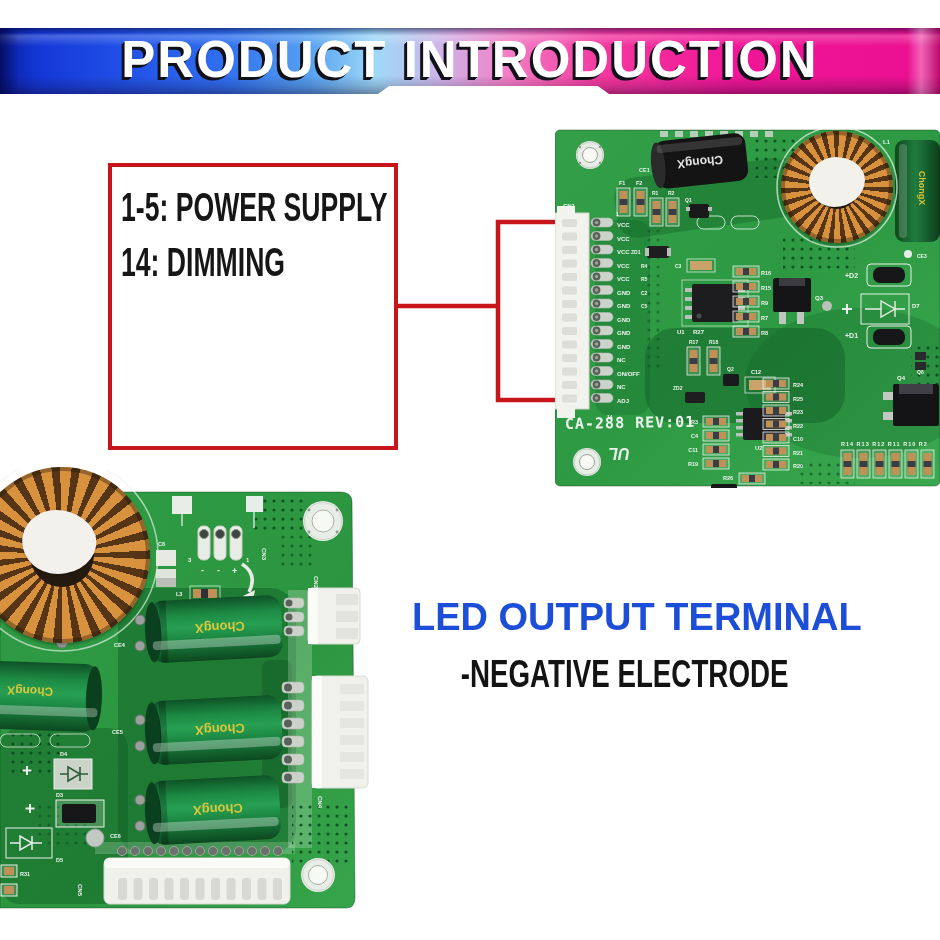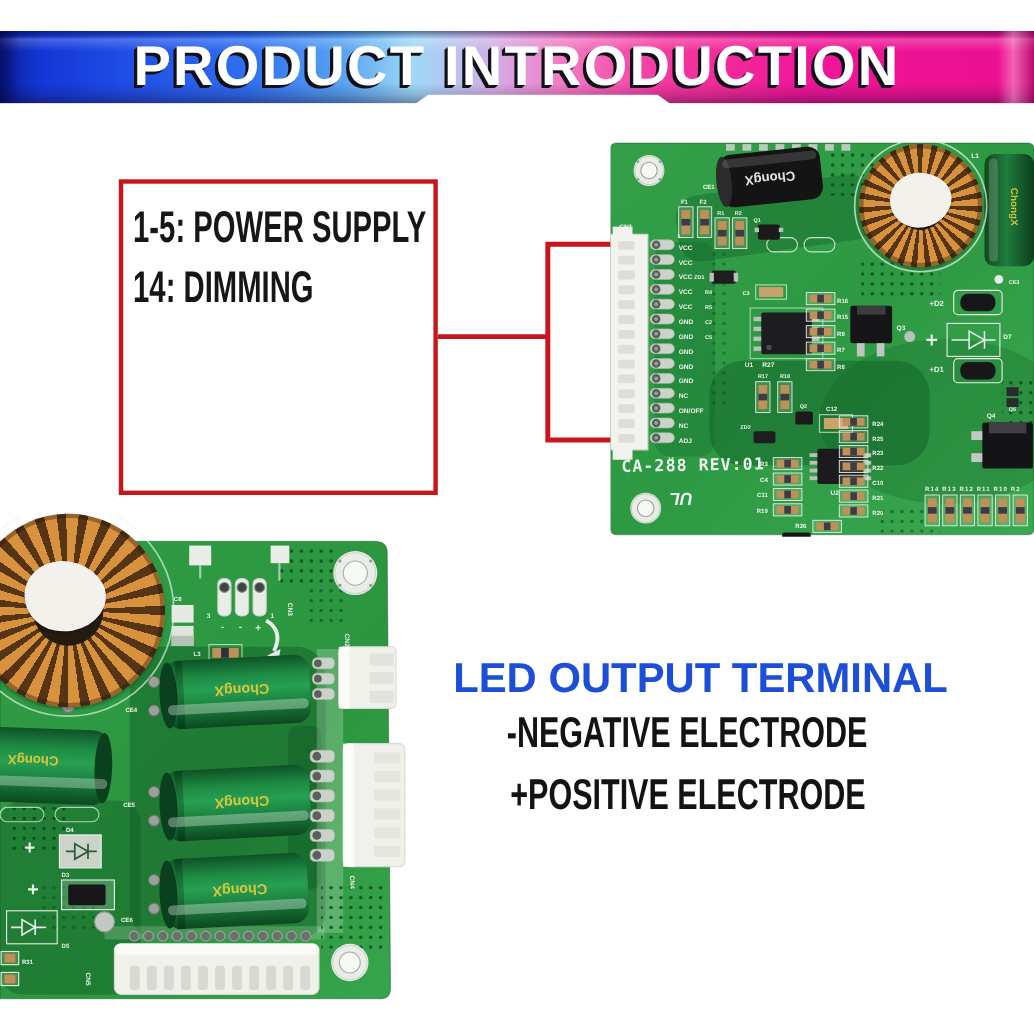--- a/index.html
+++ b/index.html
@@ -31,21 +31,21 @@
   .cond{display:inline-block;transform:scale(.70,1.06);transform-origin:0 50%;
     font-weight:700;font-size:38px;color:#161616;white-space:nowrap;}
 
   
   .callout{position:absolute;left:0;top:0;width:940px;height:940px;pointer-events:none;}
 
   
   .led-title{position:absolute;left:412px;top:560px;font-size:38px;font-weight:800;
     color:#1d4ed8;letter-spacing:0;white-space:nowrap;margin-top:36px;}
   .electrodes{position:absolute;left:390px;top:645px;width:470px;text-align:center;}
-  .electrode-line{height:57px;display:flex;justify-content:center;align-items:flex-start;}
+  .electrode-line{height:57px;display:flex;justify-content:center;align-items:center;}
   .cond2{display:inline-block;transform:scale(.75,1.06);font-weight:700;font-size:37px;
     color:#131313;white-space:nowrap;}
 
   
   .photo{position:absolute;}
   .photo-top{left:555px;top:128px;width:385px;height:360px;}
   .photo-bottom{left:0;top:470px;width:370px;height:440px;}
   .photo svg{position:absolute;left:0;top:0;}
 
   
@@ -636,18 +636,15 @@
       <div class="hole"></div>
       <div class="glue"></div>
     </div>
   </div>
 
   <div class="led-title">LED OUTPUT TERMINAL</div>
   <div class="electrodes">
     <div class="electrode-line">
       <span class="cond2">-NEGATIVE ELECTRODE</span>
     </div>
-    <div class="electrode-line">
-      <span class="cond2">+POSITIVE ELECTRODE</span>
-    </div>
   </div>
 
 </div>
 
 </body></html>

